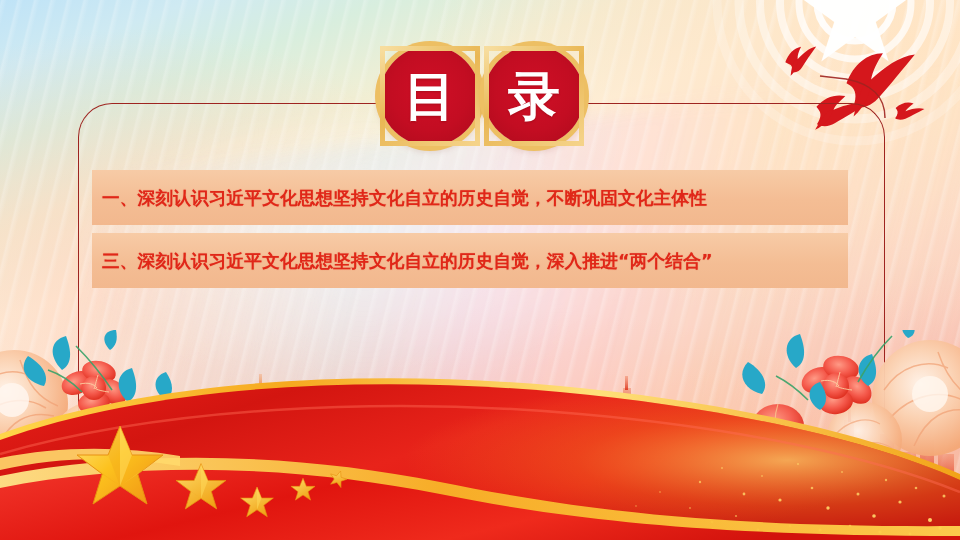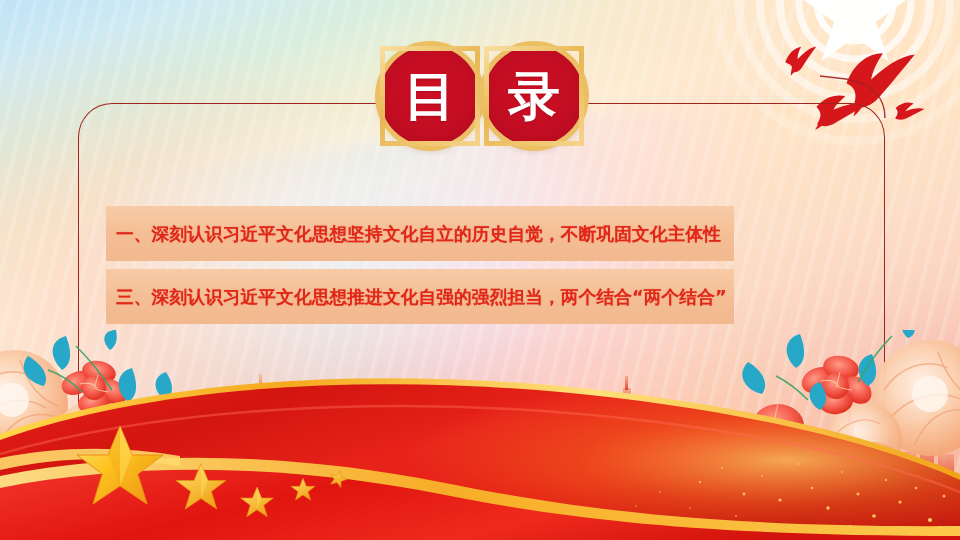--- a/index.html
+++ b/index.html
@@ -93,21 +93,21 @@
     border-image:linear-gradient(145deg,#f7dd9e,#e9b754 45%,#f5d389 100%) 1;
     box-shadow:0 0 0 5px #edbf63, 0 3px 9px rgba(120,25,15,.28);
     display:flex; align-items:center; justify-content:center;
     color:#fff;
     font-size:52px; font-weight:bold; line-height:1;
     font-family:"DejaVu Sans","Liberation Sans",sans-serif;
     text-shadow:0 1px 2px rgba(110,10,10,.35);
   }
 
   
-  .toc { position:absolute; left:106px; top:170px; width:628px; z-index:5;margin-top:36px; }
+  .toc { position:absolute; left:92px; top:170px; width:756px; z-index:5; }
   .toc-row {
     height:55px;
     background:linear-gradient(180deg,#f7cba6 0%,#f4bd94 55%,#f2b88e 100%);
     display:flex; align-items:center;
     padding-left:10px;
     margin-bottom:8px;
   }
   .toc-text {
     color:#e02718;
     font-size:17.6px;
@@ -210,21 +210,21 @@
   <div class="title-wrap">
     <div class="circ">目</div>
     <div class="circ">录</div>
   </div>
 
   <div class="toc">
     <div class="toc-row">
       <span class="toc-text">一、深刻认识习近平文化思想坚持文化自立的历史自觉，不断巩固文化主体性</span>
     </div>
     <div class="toc-row">
-      <span class="toc-text">三、深刻认识习近平文化思想推进文化自强的强烈担当，两个结合“两个结合”</span>
+      <span class="toc-text">三、深刻认识习近平文化思想坚持文化自立的历史自觉，深入推进“两个结合”</span>
     </div>
   </div>
 
   <div class="skyline">
     <svg viewBox="0 0 960 120" width="960" height="120" preserveAspectRatio="none">
       <defs>
         <linearGradient id="skyL" x1="0" y1="0" x2="0" y2="1">
           <stop offset="0%" stop-color="#f08a6a" stop-opacity=".55"></stop>
           <stop offset="100%" stop-color="#e03a22" stop-opacity=".95"></stop>
         </linearGradient>

